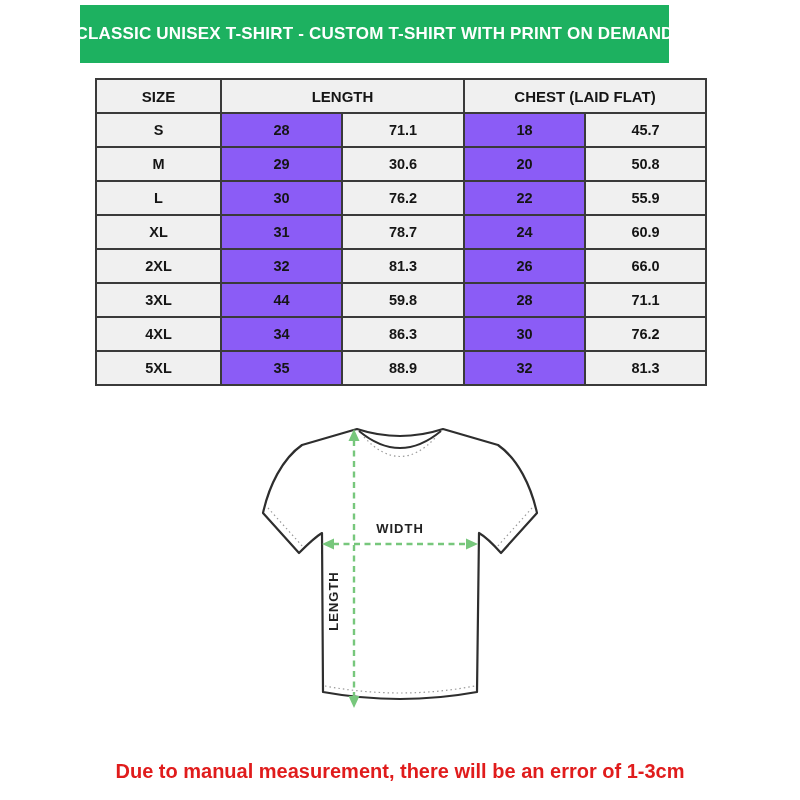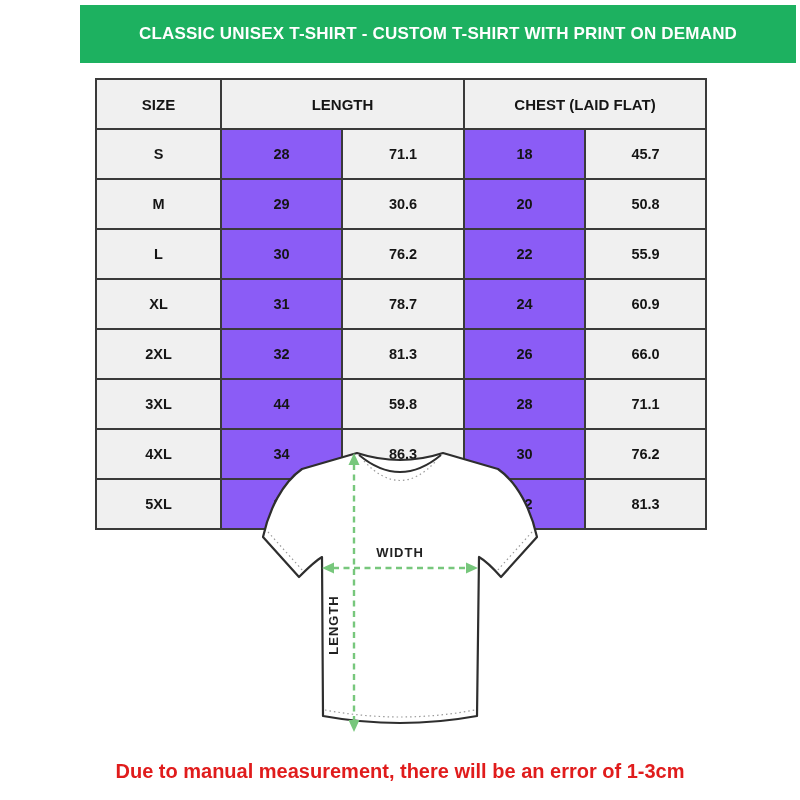--- a/index.html
+++ b/index.html
@@ -8,38 +8,38 @@
     --arrow:#77c77c;
     --border:#3a3a3a;
     --shade:#f0f0f0;
   }
   html,body{margin:0;padding:0;}
   body{
     width:800px;height:800px;position:relative;background:#ffffff;
     font-family:"Liberation Sans",sans-serif;overflow:hidden;
   }
   .banner{
-    position:absolute;left:80px;top:5px;width:716px;height:58px;
+    position:absolute;left:80px;top:5px;width:589px;height:58px;
     background:var(--green);color:#ffffff;
     display:flex;align-items:center;justify-content:center;
     font-weight:bold;font-size:17px;letter-spacing:.2px;white-space:nowrap;
   }
   .size-table{
     position:absolute;left:95px;top:78px;width:610px;
     border-collapse:collapse;table-layout:fixed;
     text-align:center;color:#151515;
   }
   .size-table th,.size-table td{
     border:2px solid var(--border);
-    height:32px;padding:8px;font-weight:bold;
+    height:32px;padding:0;font-weight:bold;
   }
   .size-table th{background:var(--shade);font-size:15px;}
   .size-table td{font-size:14.5px;background:#8b5cf6;}
   .size-table td.shade{background:var(--shade);}
-  .shirt-wrap{position:absolute;left:240px;top:440px;width:320px;height:310px;}
+  .shirt-wrap{position:absolute;left:240px;top:416px;width:320px;height:310px;}
   .shirt-outline{fill:#ffffff;stroke:#2e2e2e;stroke-width:2.2;stroke-linejoin:round;}
   .shirt-line{fill:none;stroke:#2e2e2e;stroke-width:2;}
   .stitch{fill:none;stroke:#9a9a9a;stroke-width:1.2;stroke-dasharray:1.5 3;}
   .arrow-line{fill:none;stroke:var(--arrow);stroke-width:2.4;stroke-dasharray:6 4.5;}
   .arrow-head{fill:var(--arrow);}
   .measure-text{
     font-family:"Liberation Sans",sans-serif;font-weight:bold;
     font-size:13px;letter-spacing:1px;fill:#222222;
   }
   .footnote{

